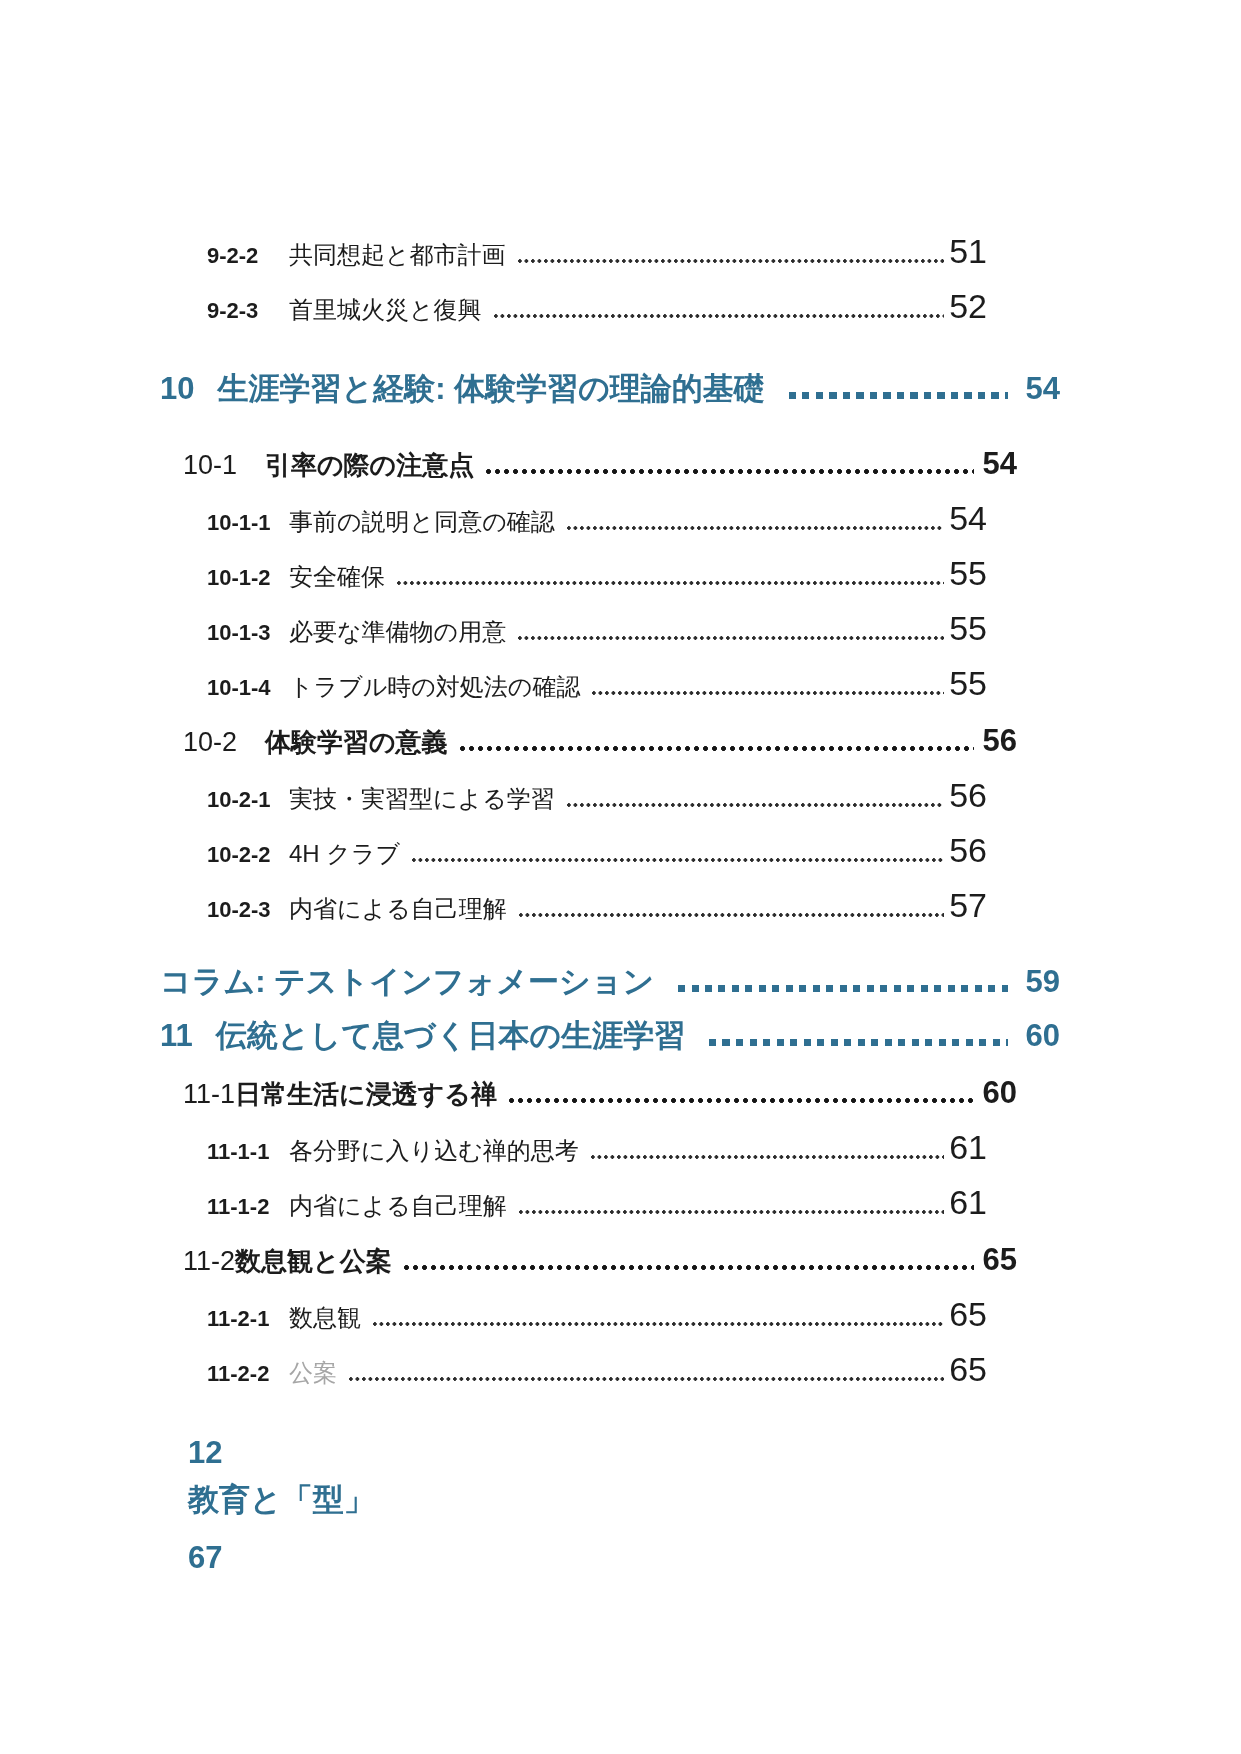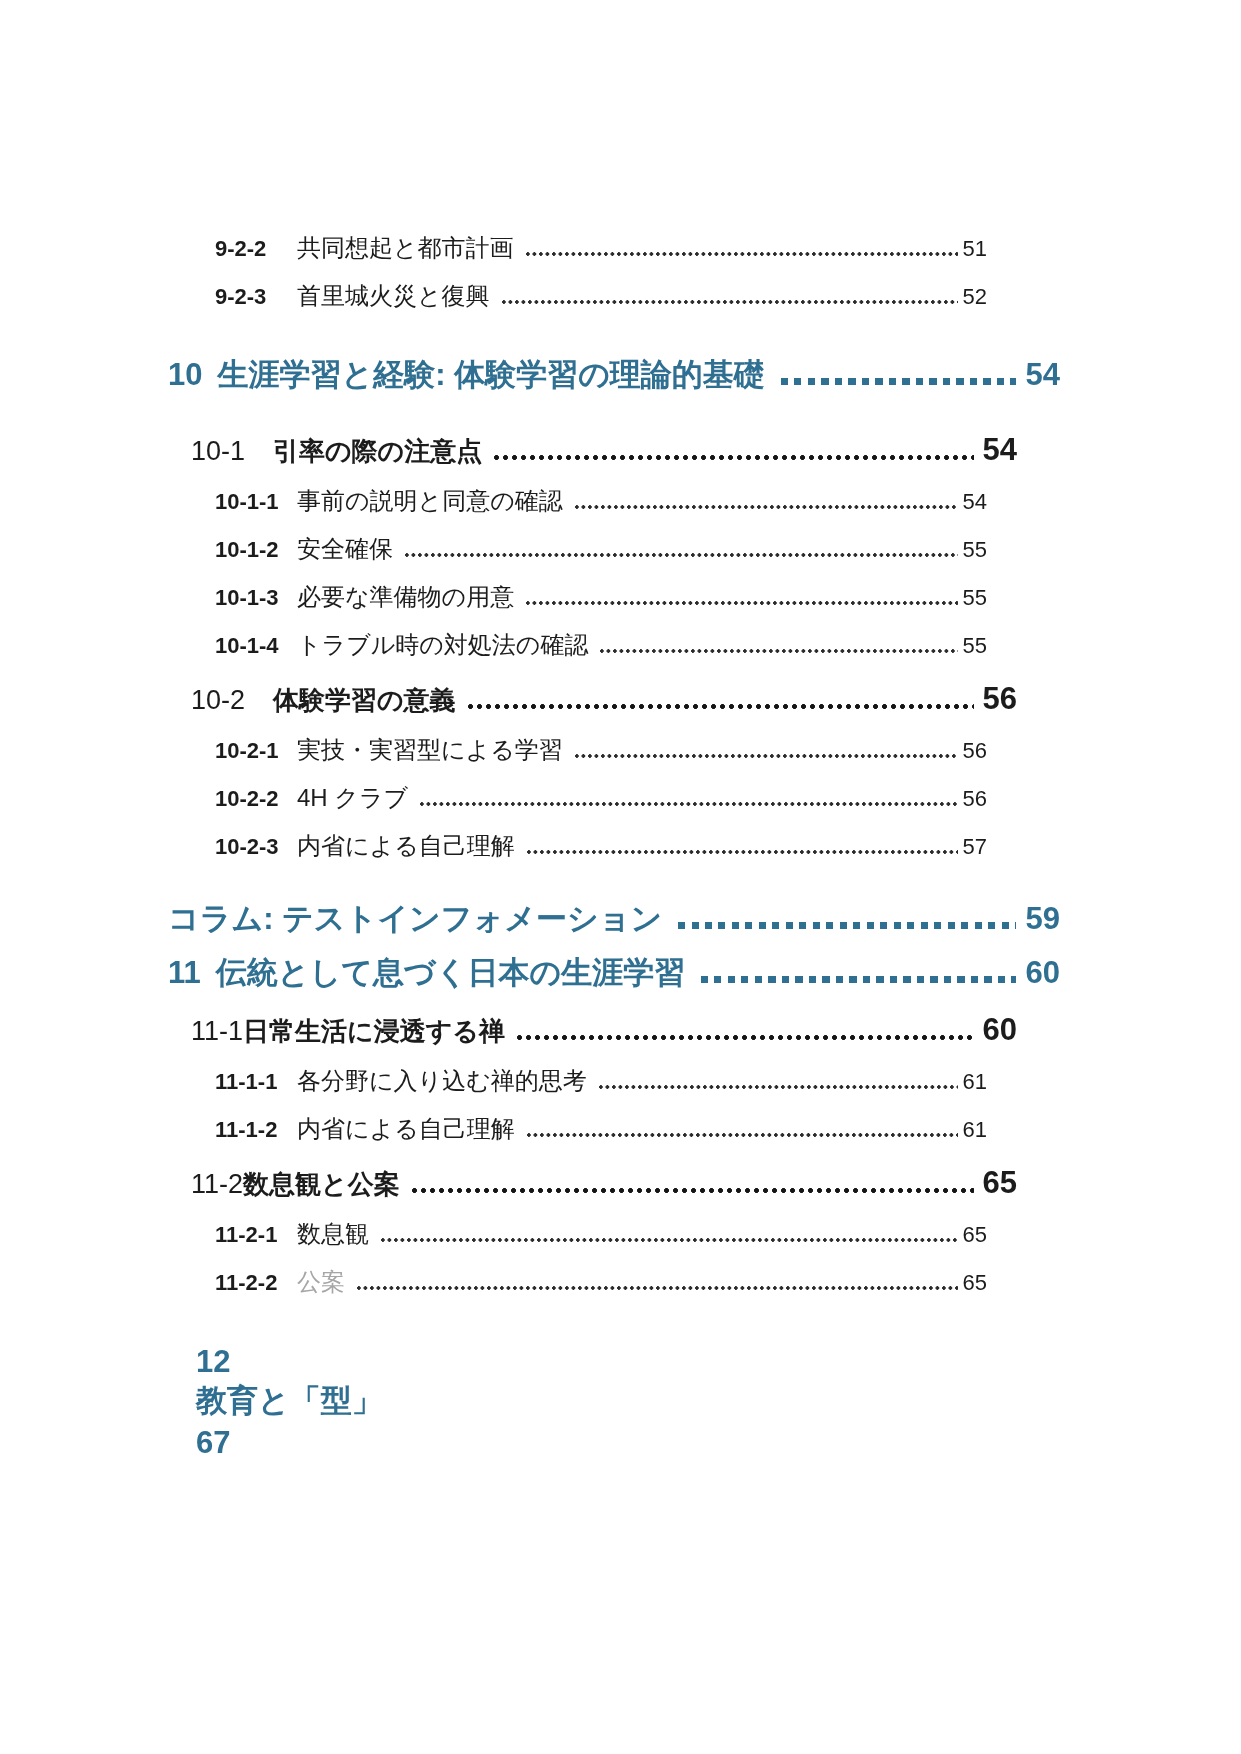--- a/index.html
+++ b/index.html
@@ -11,21 +11,20 @@
   .page{
     position:relative;
     width:1241px;
     height:1754px;
     background:#ffffff;
     font-family:"Liberation Sans","DejaVu Sans",sans-serif;
     color:var(--ink);
     box-sizing:border-box;
     padding-top:232px;
     overflow:hidden;
-    padding-left:8px;
   }
   .row{
     display:flex;
     align-items:baseline;
     box-sizing:border-box;
     white-space:nowrap;
   }
   
   .l3{
     padding-left:207px;
@@ -33,21 +32,21 @@
     margin-top:16px;
     font-size:24px;
   }
   .l3 .num{
     font-weight:700;
     font-size:22px;
     width:82px;
     flex:0 0 auto;
   }
   .l3 .title{font-weight:400;}
-  .l3 .page-num{font-size:22px;font-weight:400;}
+  .l3 .page-num{font-size:34px;font-weight:400;}
   .l3 .leader{
     flex:1;
     height:4px;
     margin:0 5px 1px 12px;
     background:radial-gradient(circle at 2px 2px,#2b2b2b 1.6px,transparent 1.9px);
     background-size:6.5px 4px;
     background-repeat:repeat-x;
   }
   
   .l2{
@@ -74,20 +73,21 @@
     background-repeat:repeat-x;
   }
   
   .h1{
     padding-left:160px;
     padding-right:181px;
     margin-top:45px;
     font-size:31px;
     color:var(--accent);
     font-weight:700;
+    gap:8px;
   }
   .h1 .num{margin-right:15px;flex:0 0 auto;}
   .h1 .page-num{font-size:31px;font-weight:700;}
   .h1 .leader{
     flex:1;
     height:7px;
     margin:0 10px 3px 16px;
     background:repeating-linear-gradient(to right,var(--accent) 0 7px,transparent 7px 13.5px);
   }
   .dim{color:var(--muted);}

